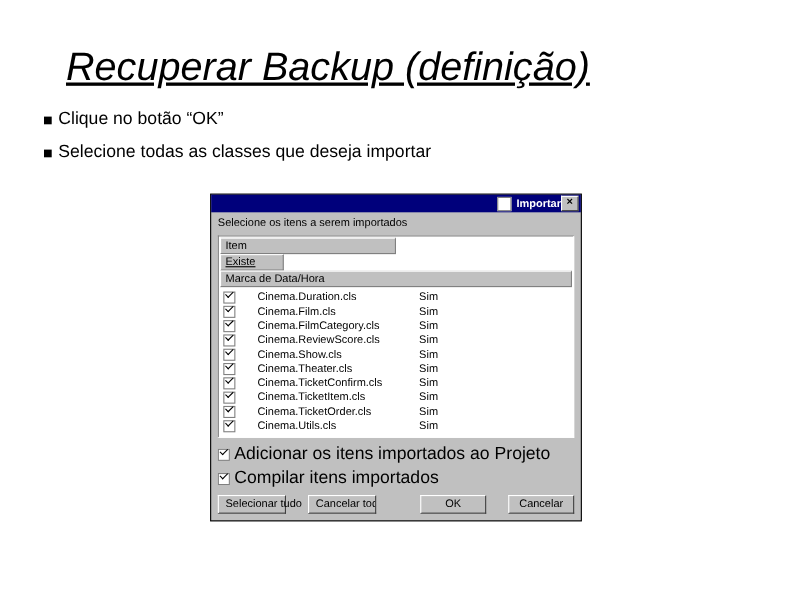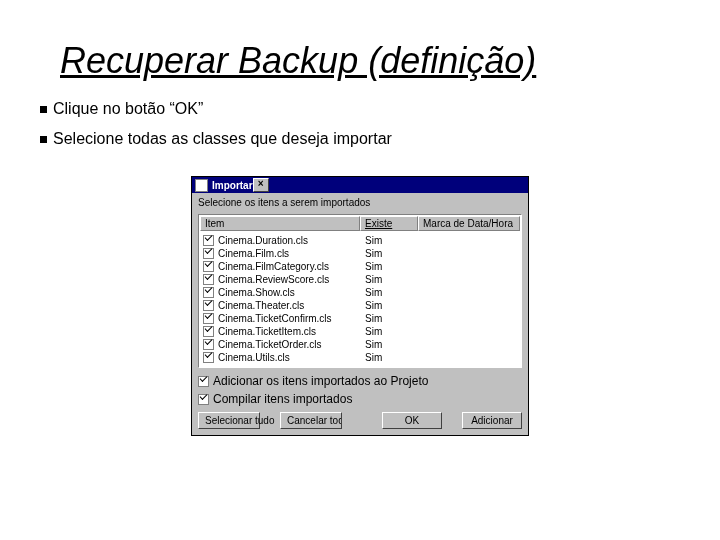--- a/index.html
+++ b/index.html
@@ -46,21 +46,21 @@
     border: 1px solid #000;
     font-family: Tahoma, Verdana, sans-serif;
     font-size: 10px;
     color: #000;
   }
   .titlebar {
     background: #00007b;
     color: #fff;
     display: flex;
     align-items: center;
-    justify-content: flex-start;
+    justify-content: flex-end;
     height: 16px;
     padding: 0 2px 0 3px;
     font-size: 10px;
   }
   .tb-left { display: flex; align-items: center; gap: 4px; }
   .tb-icon {
     width: 11px; height: 11px;
     background: #fff;
     border: 1px solid #808080;
     display:inline-block;
@@ -88,20 +88,21 @@
     border-top: 1px solid #808080;
     border-left: 1px solid #808080;
     border-right: 1px solid #fff;
     border-bottom: 1px solid #fff;
     background: #fff;
     padding: 1px;
   }
   .colheaders {
     display: flex;
     font-size: 10px;
+    flex-direction: column;
   }
   .colheaders > div {
     background: #c0c0c0;
     border: 1px solid #fff;
     border-right-color: #808080;
     border-bottom-color: #808080;
     padding: 1px 4px;
     box-sizing: border-box;
   }
   .col-item { width: 160px; }
@@ -127,30 +128,30 @@
   }
   .row .cb::after {
     content: "";
     position: absolute;
     left: 1px; top: -1px;
     width: 6px; height: 3px;
     border-left: 1.5px solid #000;
     border-bottom: 1.5px solid #000;
     transform: rotate(-45deg);
   }
-  .row .name { width: 147px; white-space: nowrap; overflow: hidden; }
+  .row .name { width: 147px; white-space: nowrap; overflow: hidden; margin-left: 16px; }
   .row .exists { width: 58px; }
   .lower {
     padding: 0 6px 6px 6px;
   }
   .chk-line {
     display: flex;
     align-items: center;
     gap: 4px;
-    font-size: 12px;
+    font-size: 16px;
     margin: 4px 0 2px 0;
   }
   .chk-line .cb {
     width: 9px; height: 9px;
     border: 1px solid #808080;
     background: #fff;
     position: relative;
     flex: none;
   }
   .chk-line .cb::after {
@@ -276,18 +277,18 @@
         </div>
         <div class="chk-line">
           <span class="cb"></span>
           <span>Compilar itens importados</span>
         </div>
         <div class="btnrow">
           <div class="w95btn">Selecionar tudo</div>
           <div class="w95btn" style="max-width:92px;overflow:hidden">Cancelar todas as seleções</div>
           <div class="spacer"></div>
           <div class="w95btn ok">OK</div>
-          <div class="w95btn cancel">Adicionar</div>
+          <div class="w95btn cancel">Cancelar</div>
         </div>
       </div>
     </div>
   </div>
 </div>
 
 </body></html>

